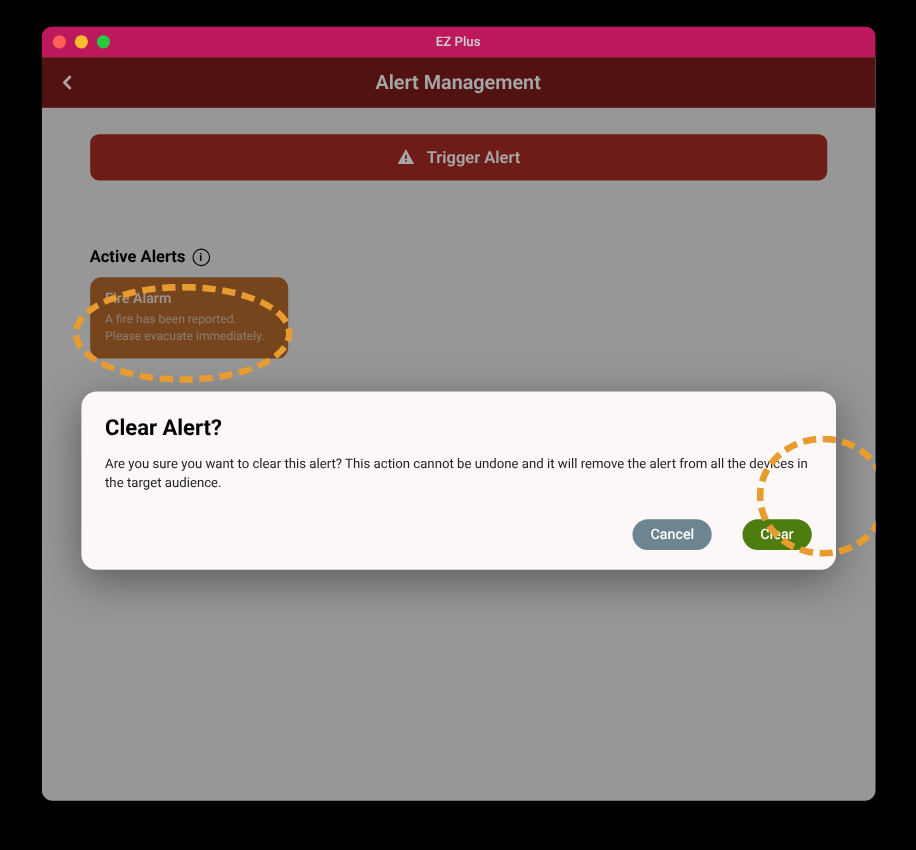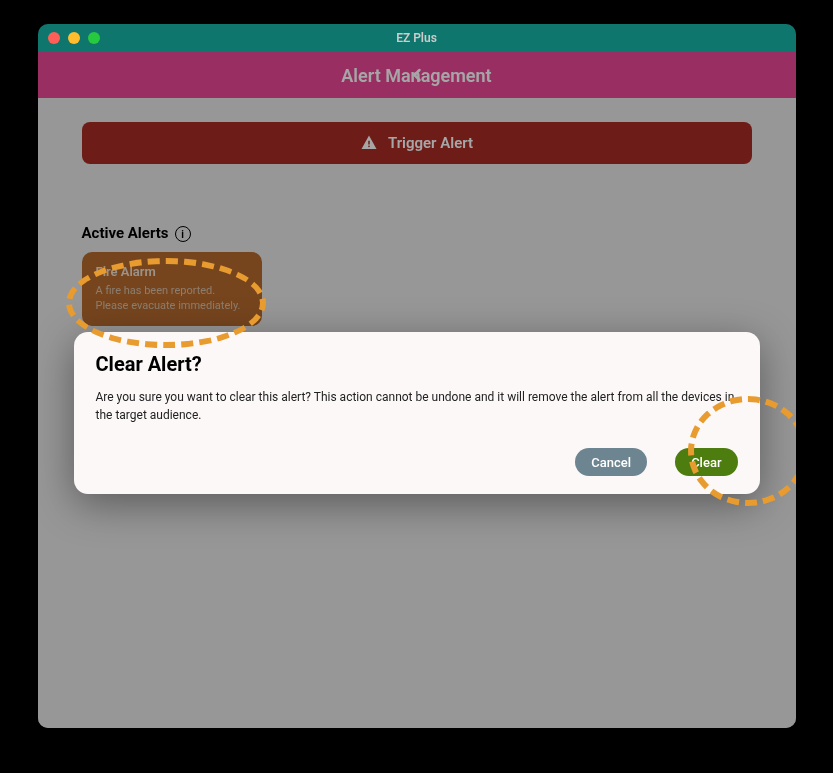--- a/index.html
+++ b/index.html
@@ -21,21 +21,21 @@
       width: 758px;
       height: 704px;
       background: #1a1a1a;
       border-radius: 10px;
       overflow: hidden;
       box-shadow: 0 20px 60px rgba(0,0,0,0.6);
       position: relative;
     }
     .titlebar {
       height: 28px;
-      background: #0f766e;
+      background: #be185d;
       display: flex;
       align-items: center;
       padding: 12px 10px;
       position: relative;
     }
     .traffic-lights {
       display: flex;
       gap: 8px;
     }
     .tl {
@@ -55,26 +55,25 @@
       font-weight: 600;
     }
     .app-body {
       position: relative;
       width: 100%;
       height: calc(100% - 28px);
       background: #e8e8e8;
     }
     .header {
       height: 46px;
-      background: #ec4899;
+      background: #7f1d1d;
       display: flex;
       align-items: center;
       color: #fff;
       position: relative;
-      justify-content: center;
     }
     .back-btn {
       width: 46px;
       height: 46px;
       display: flex;
       align-items: center;
       justify-content: center;
       cursor: pointer;
     }
     .header-title {
@@ -164,21 +163,21 @@
     }
     
     .dim {
       position: absolute;
       inset: 0;
       background: rgba(0,0,0,0.35);
     }
     
     .dialog {
       position: absolute;
-      top: 280px;
+      top: 304px;
       left: 50%;
       transform: translateX(-50%);
       width: 686px;
       background: #fdf8f8;
       border-radius: 14px;
       padding: 20px 22px 18px;
       box-shadow: 0 10px 40px rgba(0,0,0,0.4);
     }
     .dialog-title {
       font-size: 20px;

